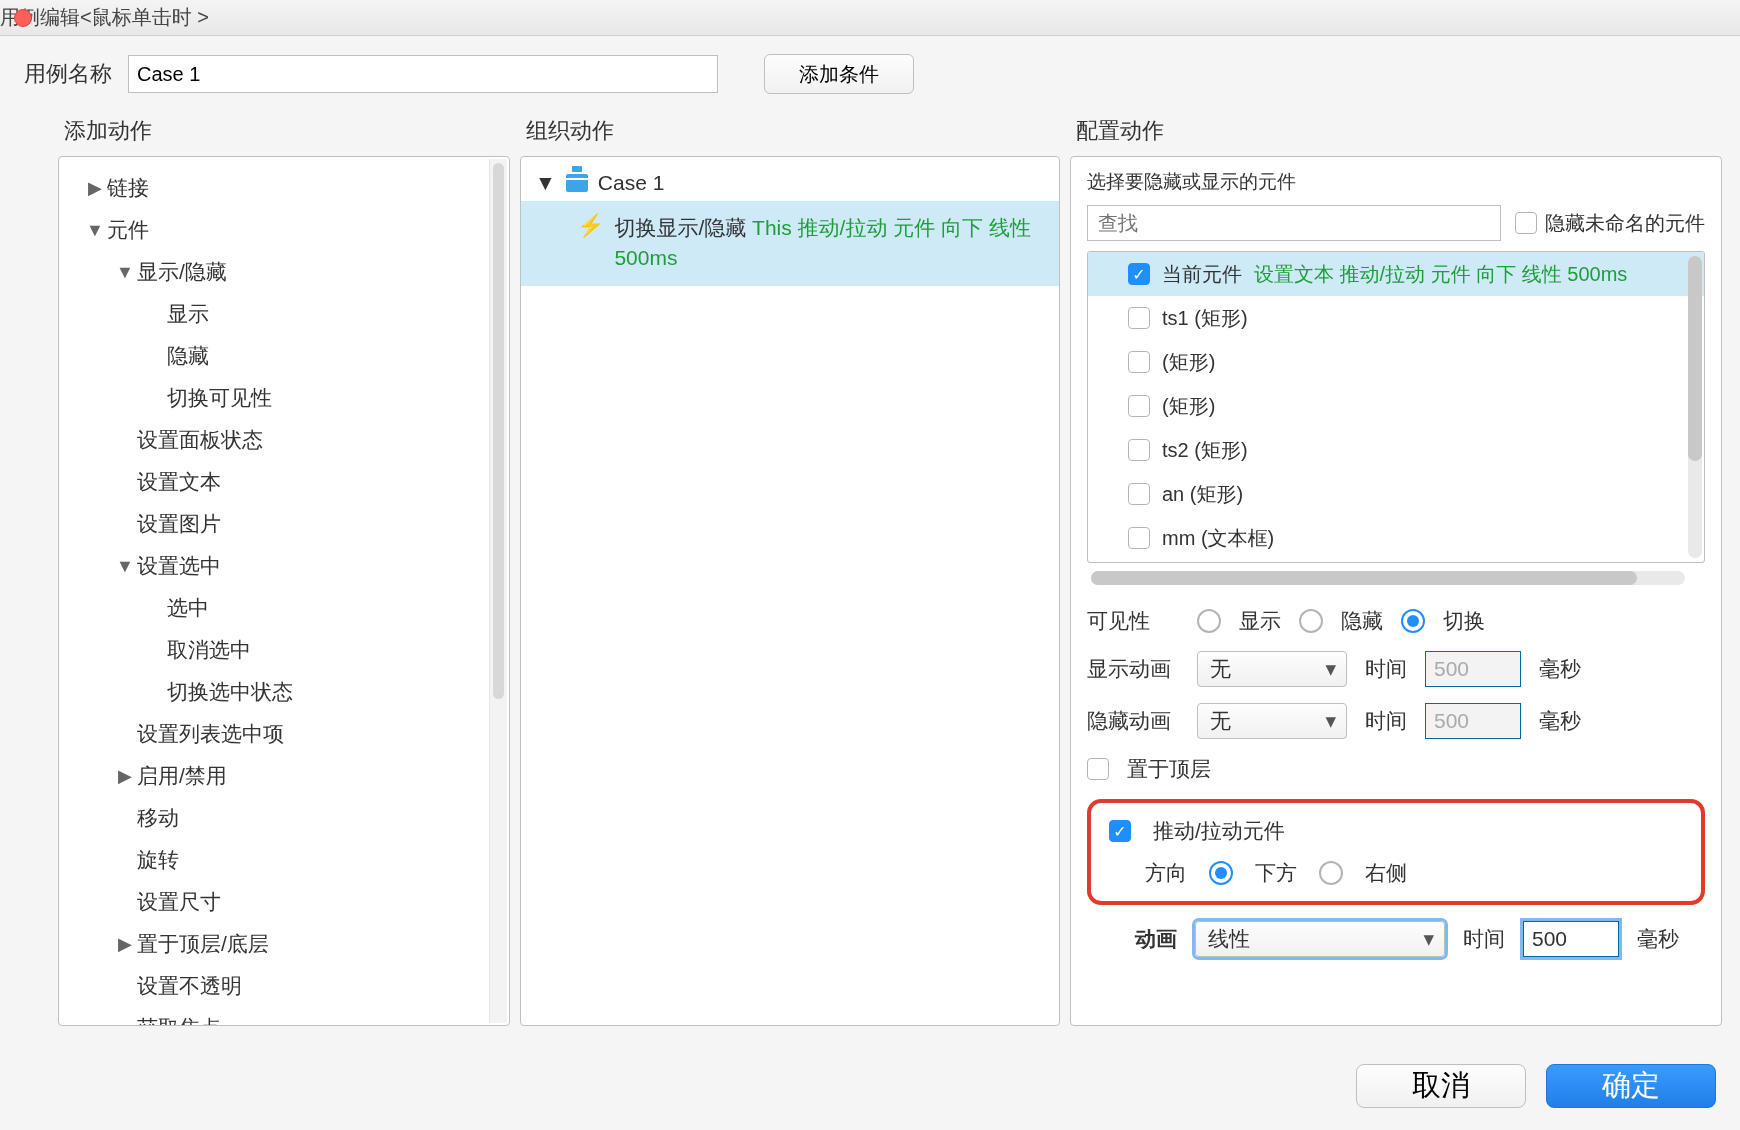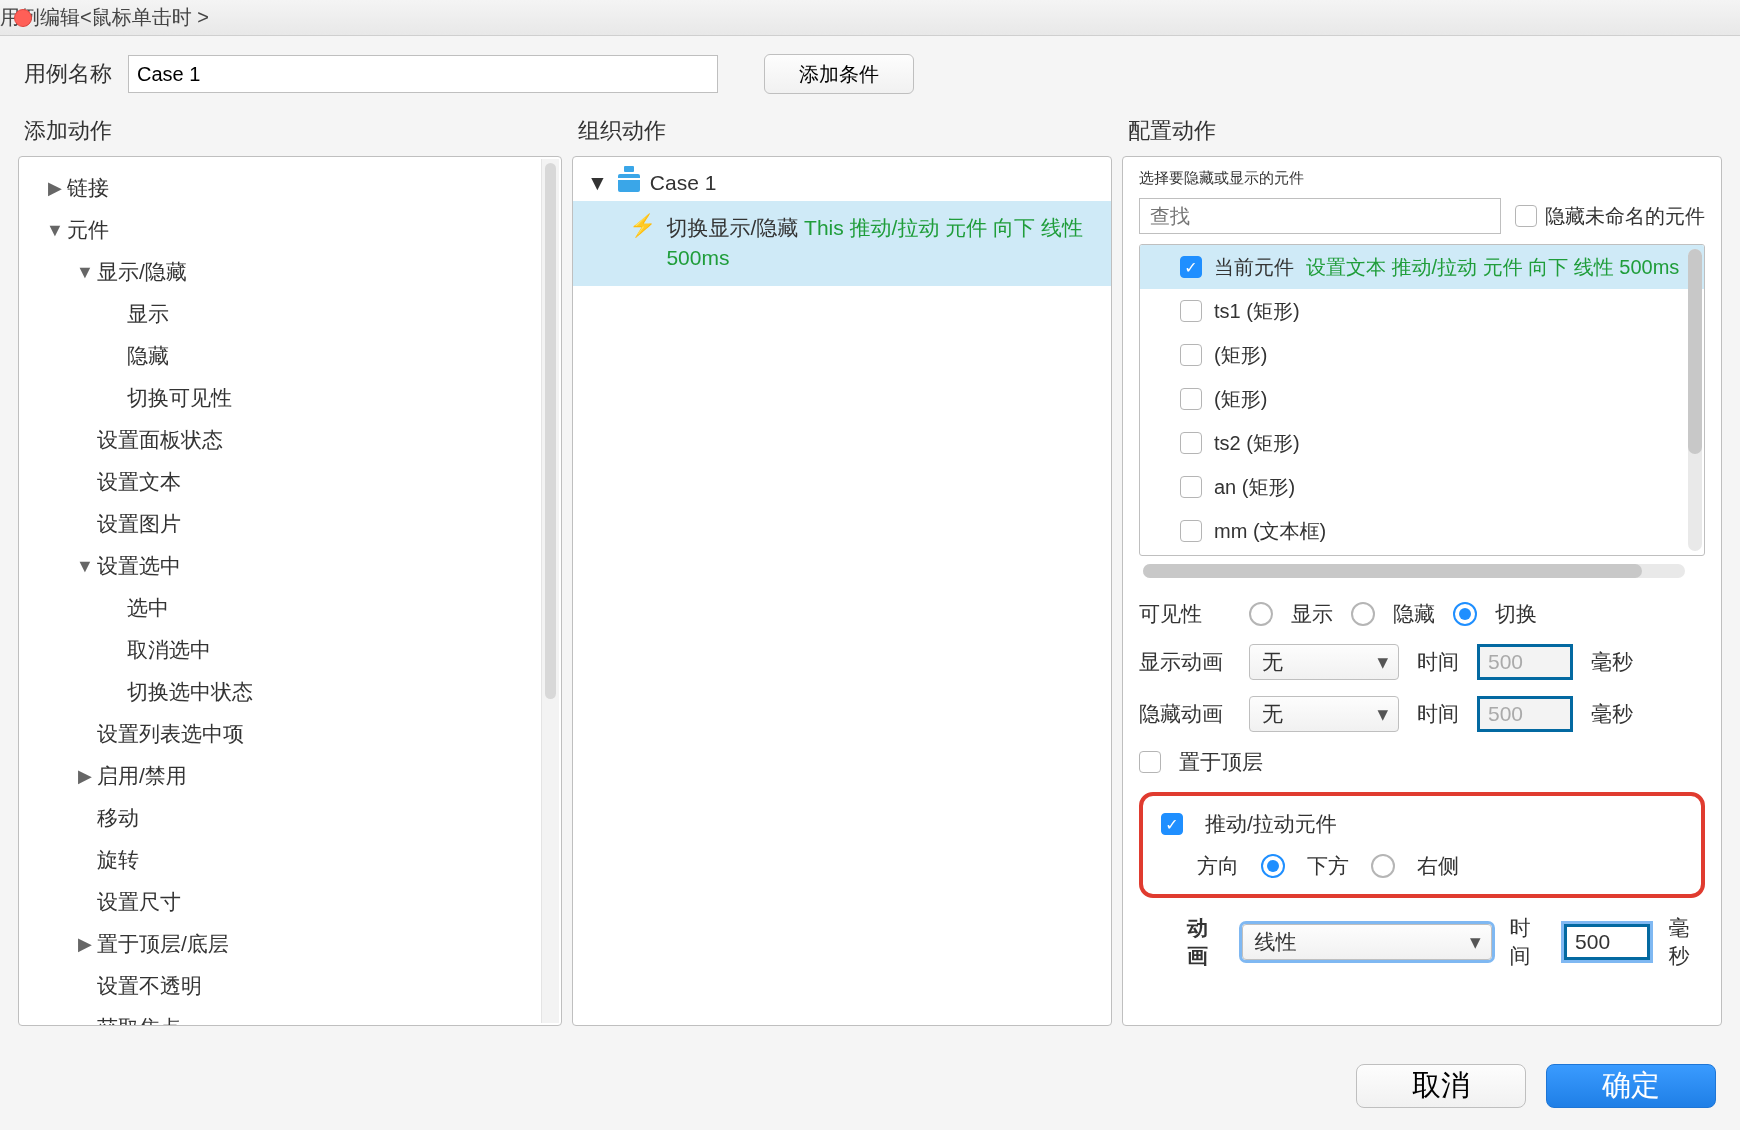--- a/index.html
+++ b/index.html
@@ -9,21 +9,21 @@
   .traffic-light { position: absolute; left: 14px; top: 9px; width: 18px; height: 18px; border-radius: 50%; background: #ff5f57; border:1px solid #e24640;}
   .titlebar-title { font-size: 20px; color: #444; }
 
   .toprow { display:flex; align-items:center; padding: 18px 24px 10px 24px; gap: 16px; }
   .toprow label { font-size: 22px; }
   .case-name-input { flex: 0 0 590px; height: 38px; border:1px solid #bfbfbf; background:#fff; padding:4px 8px; font-size:20px; }
   .add-cond-btn { margin-left: 30px; width: 150px; height: 40px; background: linear-gradient(#fdfdfd,#f1f1f1); border:1px solid #bfbfbf; border-radius: 6px; font-size:20px; }
 
   .cols { display:flex; gap: 10px; padding: 0 18px; }
   .col { display:flex; flex-direction:column; }
-  .col-left   { width: 544px; }
+  .col-left   { width: 452px; margin-left: 40px; }
   .col-mid    { width: 540px; }
   .col-right  { flex: 1; }
 
   .col-title { font-size: 22px; padding: 12px 6px 10px 6px; }
 
   .panel { background:#fff; border:1px solid #bfbfbf; border-radius:4px; position:relative; }
   .panel-left  { height: 870px; overflow:hidden; }
   .panel-mid   { height: 870px; }
   .panel-right { height: 870px; padding: 12px 16px; }
 
@@ -42,21 +42,21 @@
   .case-head { display:flex; align-items:center; gap:10px; padding:14px 14px 6px 14px; font-size:21px; }
   .case-ico { width:22px; height:18px; background:#3aa6e8; position:relative; border-radius:2px;}
   .case-ico::before{content:"";position:absolute;top:-8px;left:6px;width:10px;height:6px;background:#3aa6e8;border-radius:1px;}
   .case-ico::after{content:"";position:absolute;top:4px;left:-2px;right:-2px;height:2px;background:#fff;}
   .action-row { background:#cfeaf7; padding:12px 14px 12px 56px; display:flex; gap:10px; font-size:21px; align-items:flex-start;}
   .bolt { color:#555; font-size:22px; }
   .action-text { line-height:1.45; }
   .green { color:#1f9d3a; }
 
   
-  .cfg-head { font-size:15px; margin-bottom:10px; }
+  .cfg-head { font-size:19px; margin-bottom:10px; }
   .search-row { display:flex; align-items:center; gap:14px; margin-bottom:10px;}
   .search-input { flex:1; height:36px; border:1px solid #bfbfbf; background:#fff; padding:4px 10px; font-size:20px; color:#888; }
   .hide-unnamed { display:flex; align-items:center; gap:8px; font-size:20px; }
 
   .widget-list { border:1px solid #bfbfbf; border-radius:3px; height: 312px; position:relative; overflow:hidden; }
   .wrow { height:44px; display:flex; align-items:center; gap:12px; padding-left:40px; font-size:20px; }
   .wrow.selected { background:#cfeaf7; }
   .wrow .green { color:#1f9d3a; }
 
   .chk { width:22px; height:22px; border:1px solid #b5b5b5; border-radius:4px; background:#fff; display:inline-flex; align-items:center; justify-content:center; flex-shrink:0;}
@@ -64,21 +64,21 @@
   .radio { width:24px; height:24px; border:2px solid #b5b5b5; border-radius:50%; background:#fff; display:inline-flex; align-items:center; justify-content:center; flex-shrink:0;}
   .radio.checked { border-color:#1f8fff; }
   .radio.checked .dot { width:12px; height:12px; background:#1f8fff; border-radius:50%; }
 
   .opts { padding-top: 16px; font-size:21px; display:flex; flex-direction:column; gap:16px; }
   .optrow { display:flex; align-items:center; gap:18px; }
   .optrow .lbl { width: 92px; }
   .select { height:36px; border:1px solid #bfbfbf; background:linear-gradient(#fdfdfd,#f1f1f1); border-radius:4px; padding:0 30px 0 12px; position:relative; min-width:150px; display:inline-flex; align-items:center;}
   .select::after{content:"▾"; position:absolute; right:10px; color:#555;}
   .select.focus { outline:3px solid #7fb8f2; }
-  .numinput { width:96px; height:36px; border:3px solid #0369a1; background:#fff; padding:0 8px; display:inline-flex; align-items:center;}
+  .numinput { width:96px; height:36px; border:1px solid #0369a1; background:#fff; padding:0 8px; display:inline-flex; align-items:center;}
   .numinput.disabled { color:#aaa; background:#f3f3f3;}
   .numinput.focus { outline:3px solid #7fb8f2; }
   .unit { }
 
   .push-box { border:4px solid #e03b2f; border-radius:14px; padding:14px 18px; display:flex; flex-direction:column; gap:14px; }
   .push-box .optrow { gap:22px; }
   .dir-lbl { margin-left: 36px; }
 
   .hscroll { position:absolute; left:4px; right:20px; bottom:52px; height:14px; }
   .hscroll-track{height:100%;background:#e9e9e9;border-radius:7px;position:relative;}

